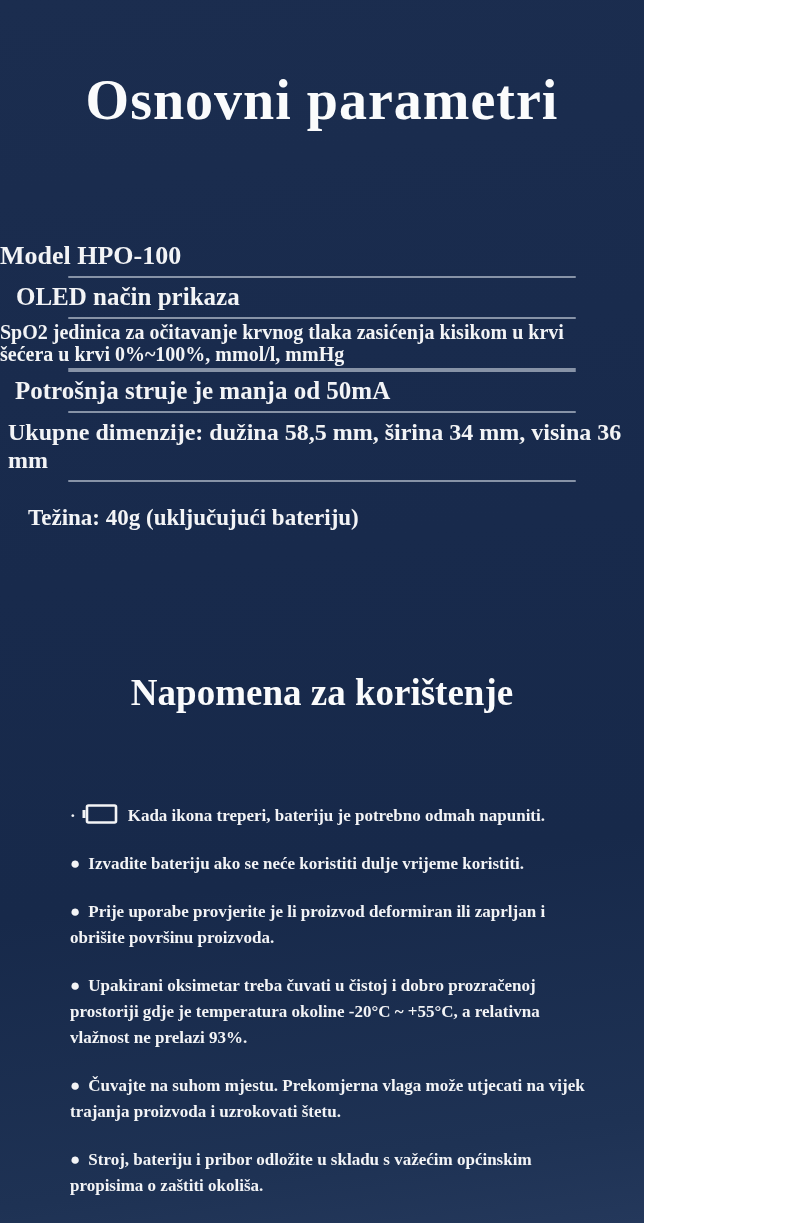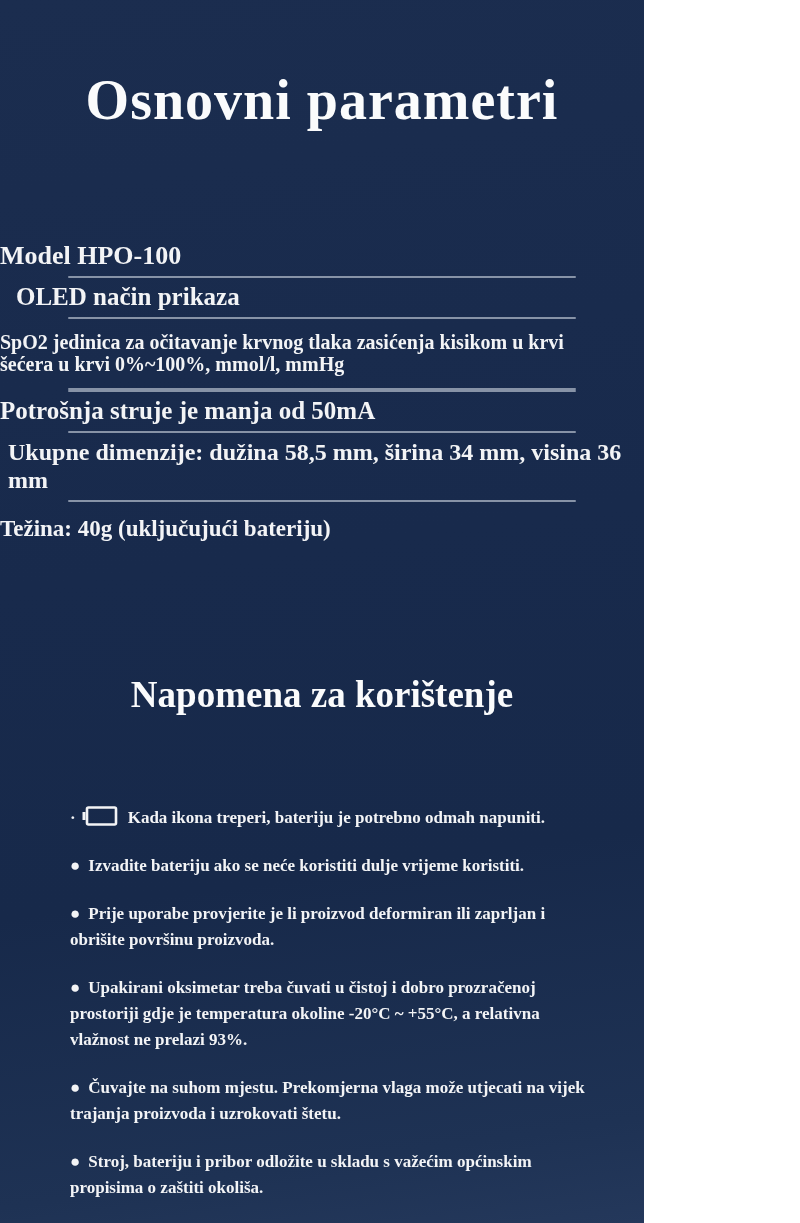--- a/index.html
+++ b/index.html
@@ -24,26 +24,26 @@
   }
   
   .spec-table{ margin-top:104px; }
   .spec-row{
     text-align:left;
     line-height:1.15;
   }
   .spec-row .inner{ display:inline-block; }
   .row-0{ font-size:26px; padding:5px 0; }
   .row-1{ font-size:25px; padding:5px 16px; }
-  .row-2{ font-size:20px; padding:13px 0; line-height:1.08; }
+  .row-2{ font-size:20px; padding:3px 0; line-height:1.08; }
   .row-2 .inner{ max-width:620px; }
   .row-3{ font-size:27px; padding:5px 0; }
-  .row-4{ font-size:25px; padding:5px 0;border-radius:12px; }
+  .row-4{ font-size:25px; padding:5px 15px;border-radius:12px; }
   .row-5{ font-size:24px; padding:6px 8px; }
-  .row-6{ font-size:23px; padding:14px 0; }
+  .row-6{ font-size:23px; padding:23px 0;margin-left:28px; }
   .divider{
     height:2px;
     margin:0 68px;
     background:#8793a7;
     border-radius:1px;
   }
   
   .section-title{
     margin:116px 0 0 0;
     text-align:center;

